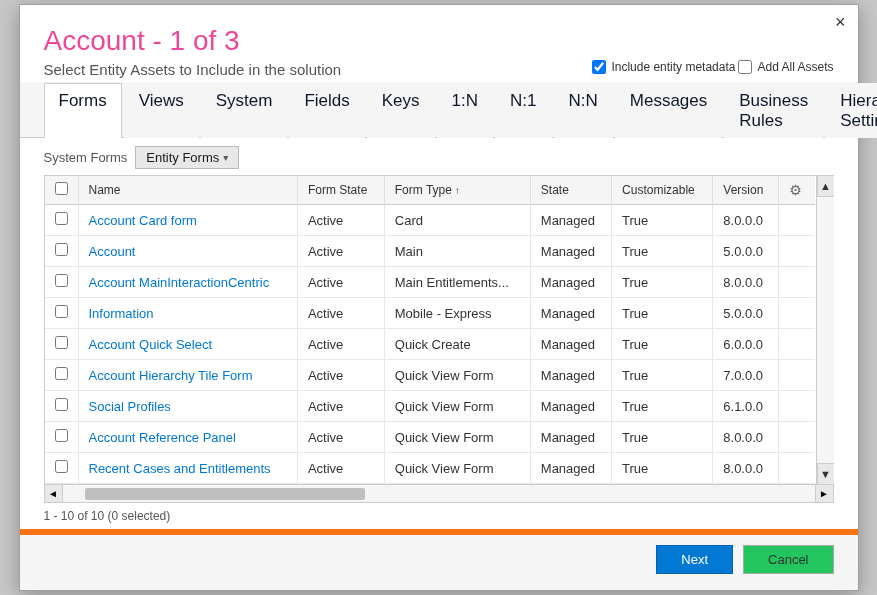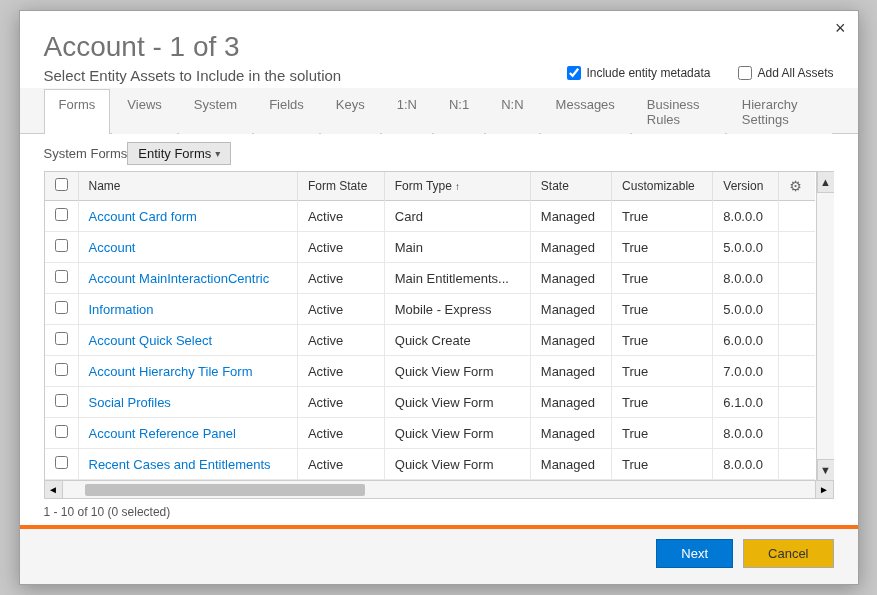--- a/index.html
+++ b/index.html
@@ -32,31 +32,31 @@
       background: none;
       border: none;
       line-height: 1;
     }
     .dialog-header {
       padding: 20px 24px 10px 24px;
     }
     .dialog-title {
       font-size: 28px;
       font-weight: 300;
-      color: #737373;
+      color: #ec4899;
       margin-bottom: 4px;
     }
     .dialog-subtitle {
       font-size: 15px;
       color: #555;
     }
     .dialog-options {
       display: flex;
       align-items: center;
-      gap: 28px;
+      gap: 3px;
       margin-top: 6px;
       justify-content: flex-end;
       padding-right: 24px;
       margin-top: -28px;
     }
     .checkbox-label {
       display: flex;
       align-items: center;
       gap: 5px;
       font-size: 12px;
@@ -70,40 +70,40 @@
     }
     .tabs-bar {
       display: flex;
       border-bottom: 1px solid #ccc;
       padding: 0 24px;
       background: #f5f5f5;
       margin-top: 8px;
     }
     .tab {
       padding: 7px 14px;
-      font-size: 13px;
+      font-size: 17px;
       cursor: pointer;
       border: 1px solid transparent;
       border-bottom: none;
       margin-right: 2px;
       background: #f5f5f5;
-      color: #737373;
+      color: #0f172a;
       position: relative;
       top: 1px;
     }
     .tab.active {
       background: #fff;
       border-color: #ccc;
       border-bottom-color: #fff;
       font-weight: 500;
     }
     .toolbar {
       display: flex;
       align-items: center;
-      gap: 0;
+      gap: 8px;
       padding: 8px 24px 6px 24px;
       font-size: 13px;
     }
     .toolbar-label {
       color: #555;
       font-size: 13px;
     }
     .active-forms-btn {
       display: flex;
       align-items: center;
@@ -247,29 +247,29 @@
     .status-bar {
       padding: 6px 24px;
       font-size: 12px;
       color: #555;
     }
     .footer {
       display: flex;
       justify-content: flex-end;
       padding: 10px 24px 16px 24px;
       gap: 10px;
-      border-top: 4px solid #f97316;
+      border-top: 6px solid #f97316;
       background: #f5f5f5;
     }
     .btn {
       padding: 6px 24px;
       font-size: 13px;
       cursor: pointer;
       border: 1px solid #aaa;
-      background: #eab308;
+      background: #22c55e;
       color: #333;
     }
     .btn-primary {
       background: #0078d4;
       color: #fff;
       border-color: #0063b1;
     }
   </style>
 </head>
 <body>

